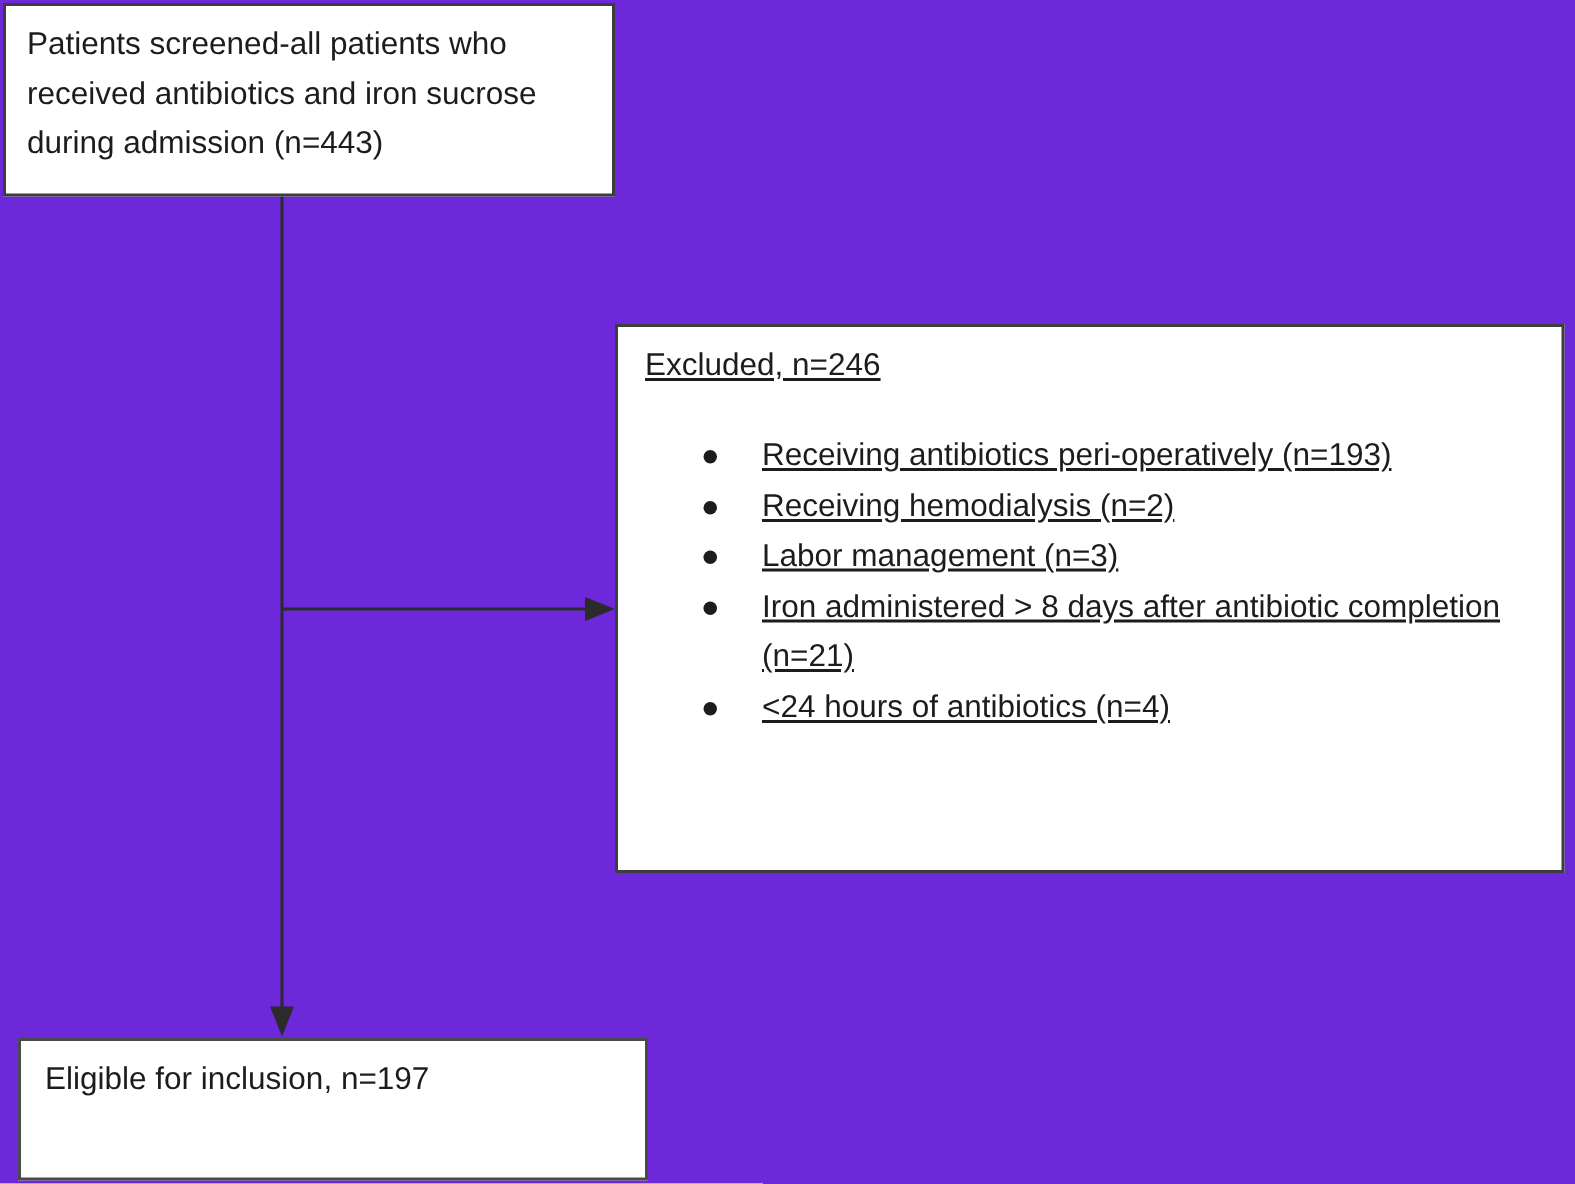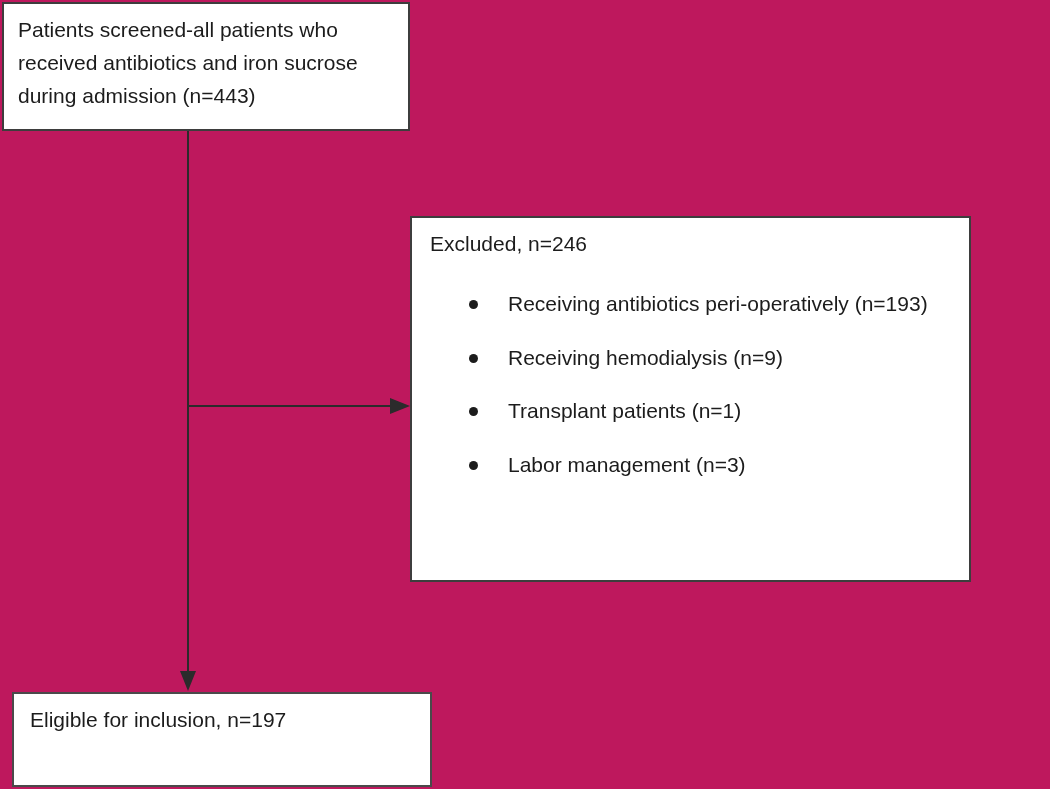--- a/index.html
+++ b/index.html
@@ -5,21 +5,21 @@
   html, body {
     margin: 0;
     padding: 0;
     background: #ffffff;
     font-family: "Liberation Sans", "DejaVu Sans", sans-serif;
   }
   .canvas {
     position: relative;
     width: 1050px;
     height: 789px;
-    background: #be185d;
+    background: #6d28d9;
     overflow: hidden;
     color: #1c1c1c;
   }
   .box {
     position: absolute;
     background: #ffffff;
     border: 2px solid #3d3d3d;
     box-sizing: border-box;
     font-size: 21px;
     line-height: 33px;
@@ -28,23 +28,24 @@
   .box-screened {
     left: 2px;
     top: 2px;
     width: 408px;
     height: 129px;
     padding: 9px 14px;
   }
   .box-excluded {
     left: 410px;
     top: 216px;
-    width: 561px;
+    width: 633px;
     height: 366px;
     padding: 9px 18px;
+    text-decoration: underline;
   }
   .box-eligible {
     left: 12px;
     top: 692px;
     width: 420px;
     height: 95px;
     padding: 9px 16px;
     border-color: #4a4a4a;
   }
   .excluded-title {
@@ -53,21 +54,20 @@
   ul.excluded-list {
     list-style: none;
     margin: 27px 0 0 0;
     padding: 0;
   }
   ul.excluded-list li {
     position: relative;
     padding-left: 78px;
     padding-right: 10px;
     line-height: 33.5px;
-    margin-top: 20px;
   }
   .bullet {
     position: absolute;
     left: 39px;
     top: 13px;
     width: 9px;
     height: 9px;
     border-radius: 50%;
     background: #1c1c1c;
   }
@@ -98,29 +98,33 @@
 
   <div class="box box-excluded">
     <span class="excluded-title">Excluded, n=246</span>
     <ul class="excluded-list">
       <li>
         <span class="bullet"></span>
         <span>Receiving antibiotics peri-operatively (n=193)</span>
       </li>
       <li>
         <span class="bullet"></span>
-        <span>Receiving hemodialysis (n=9)</span>
-      </li>
-      <li>
-        <span class="bullet"></span>
-        <span>Transplant patients (n=1)</span>
+        <span>Receiving hemodialysis (n=2)</span>
       </li>
       <li>
         <span class="bullet"></span>
         <span>Labor management (n=3)</span>
+      </li>
+      <li>
+        <span class="bullet"></span>
+        <span>Iron administered &gt; 8 days after antibiotic completion (n=21)</span>
+      </li>
+      <li>
+        <span class="bullet"></span>
+        <span>&lt;24 hours of antibiotics (n=4)</span>
       </li>
     </ul>
   </div>
 
   <div class="box box-eligible">
     <span>Eligible for inclusion, n=197</span>
   </div>
 
 </div>
 

